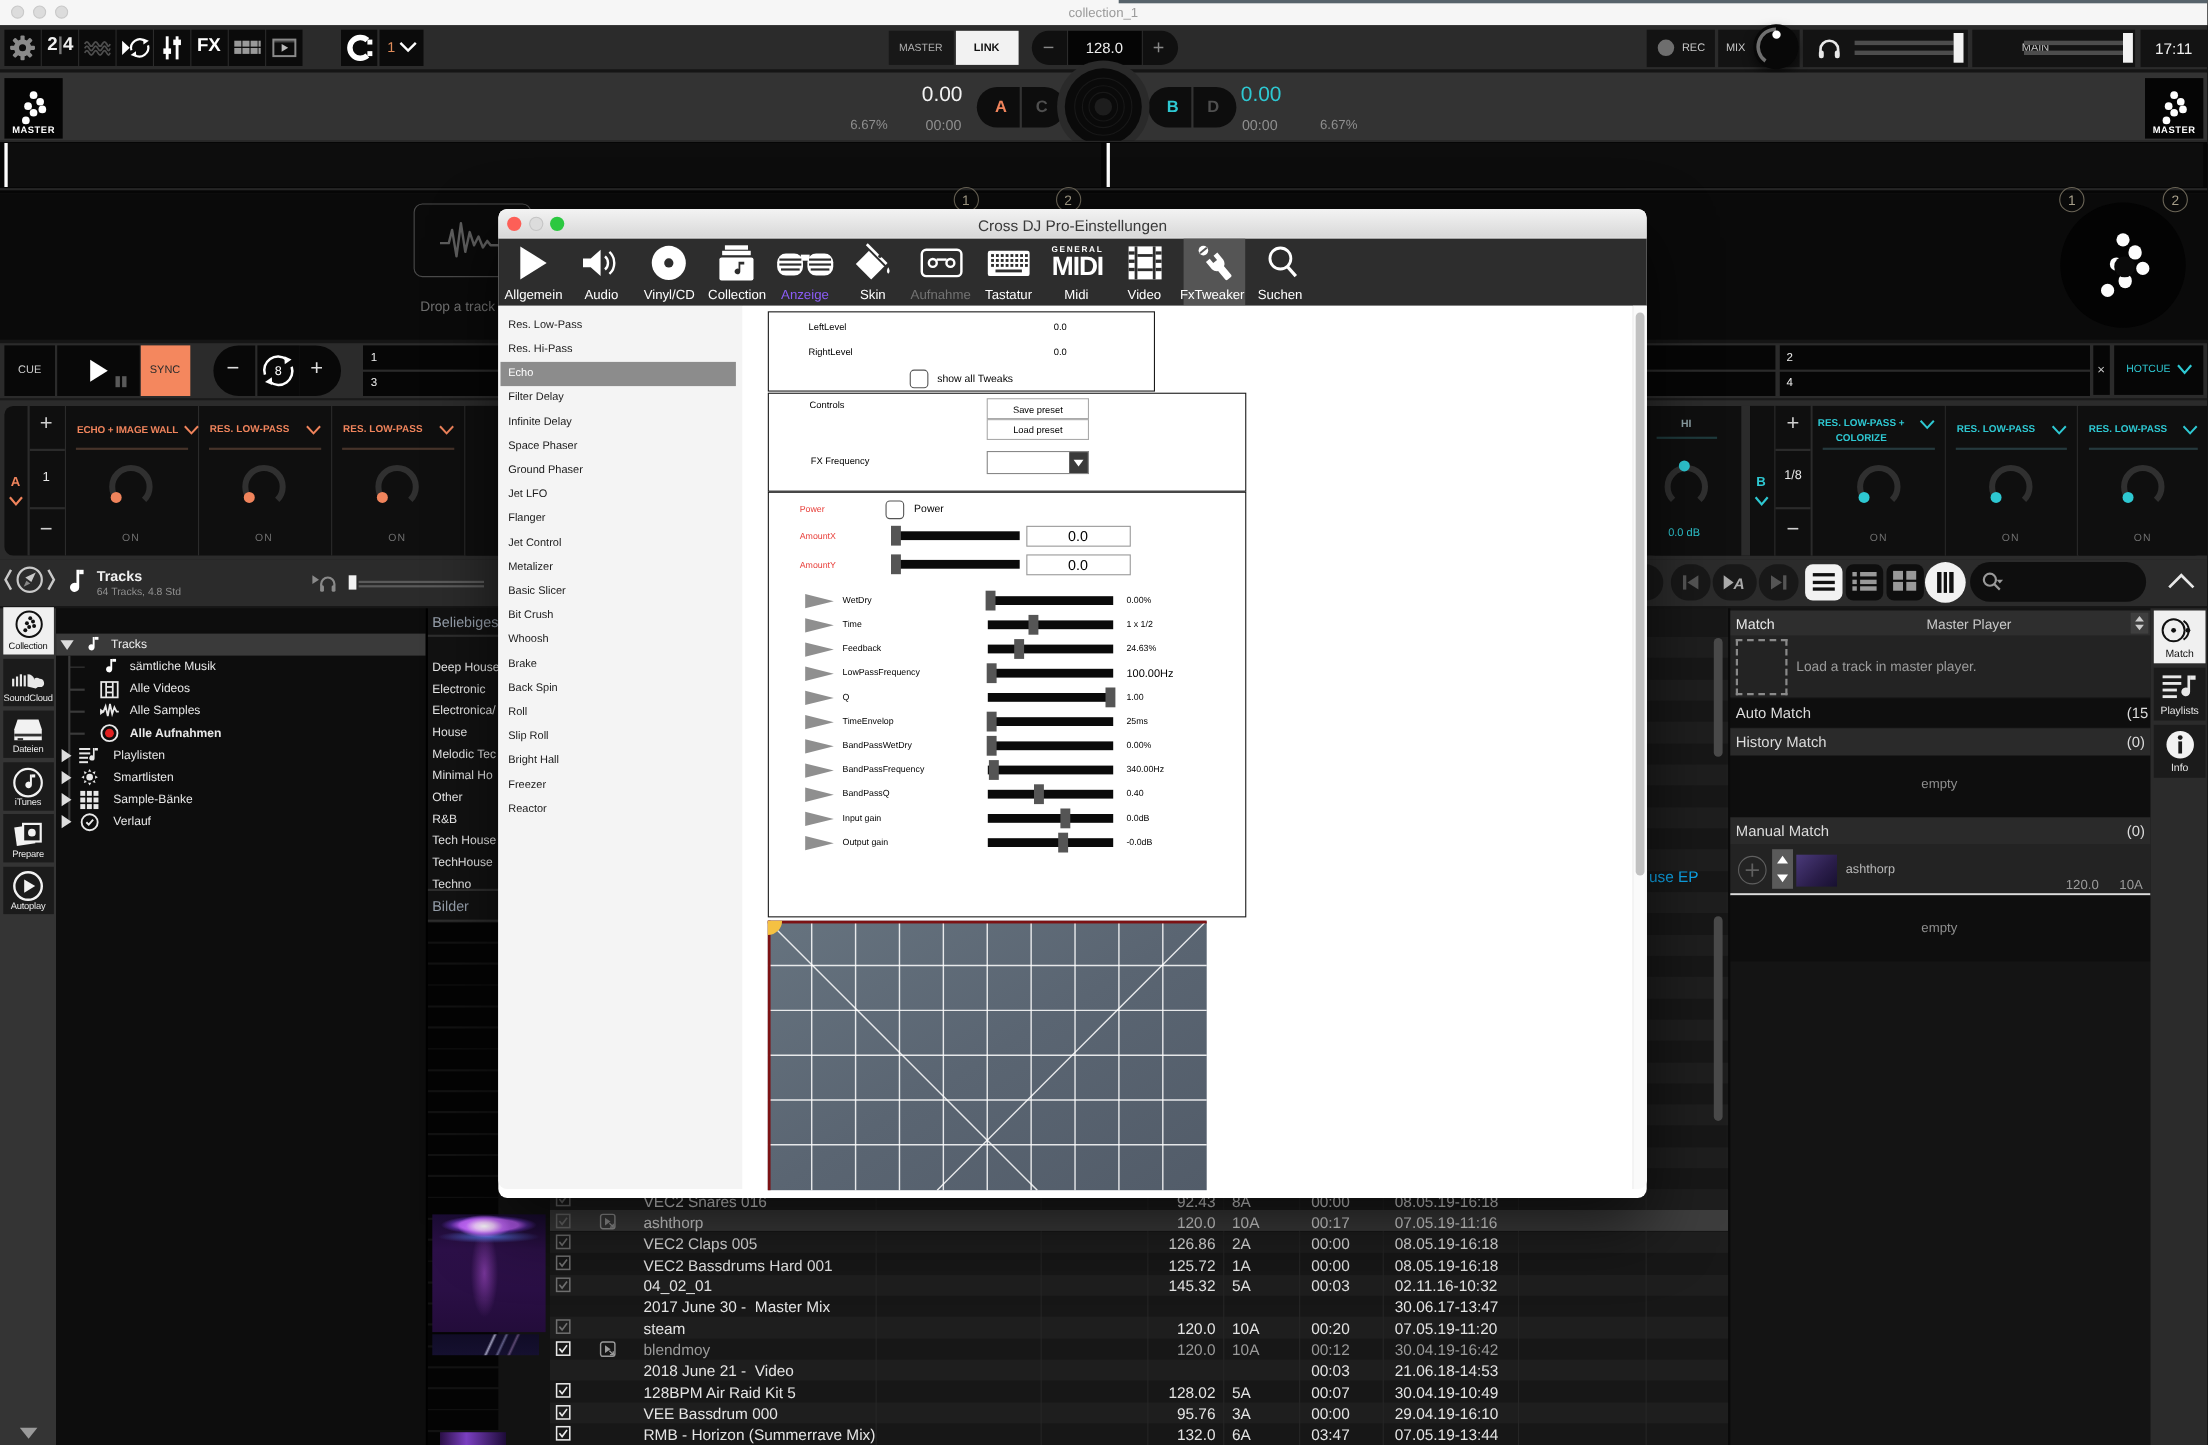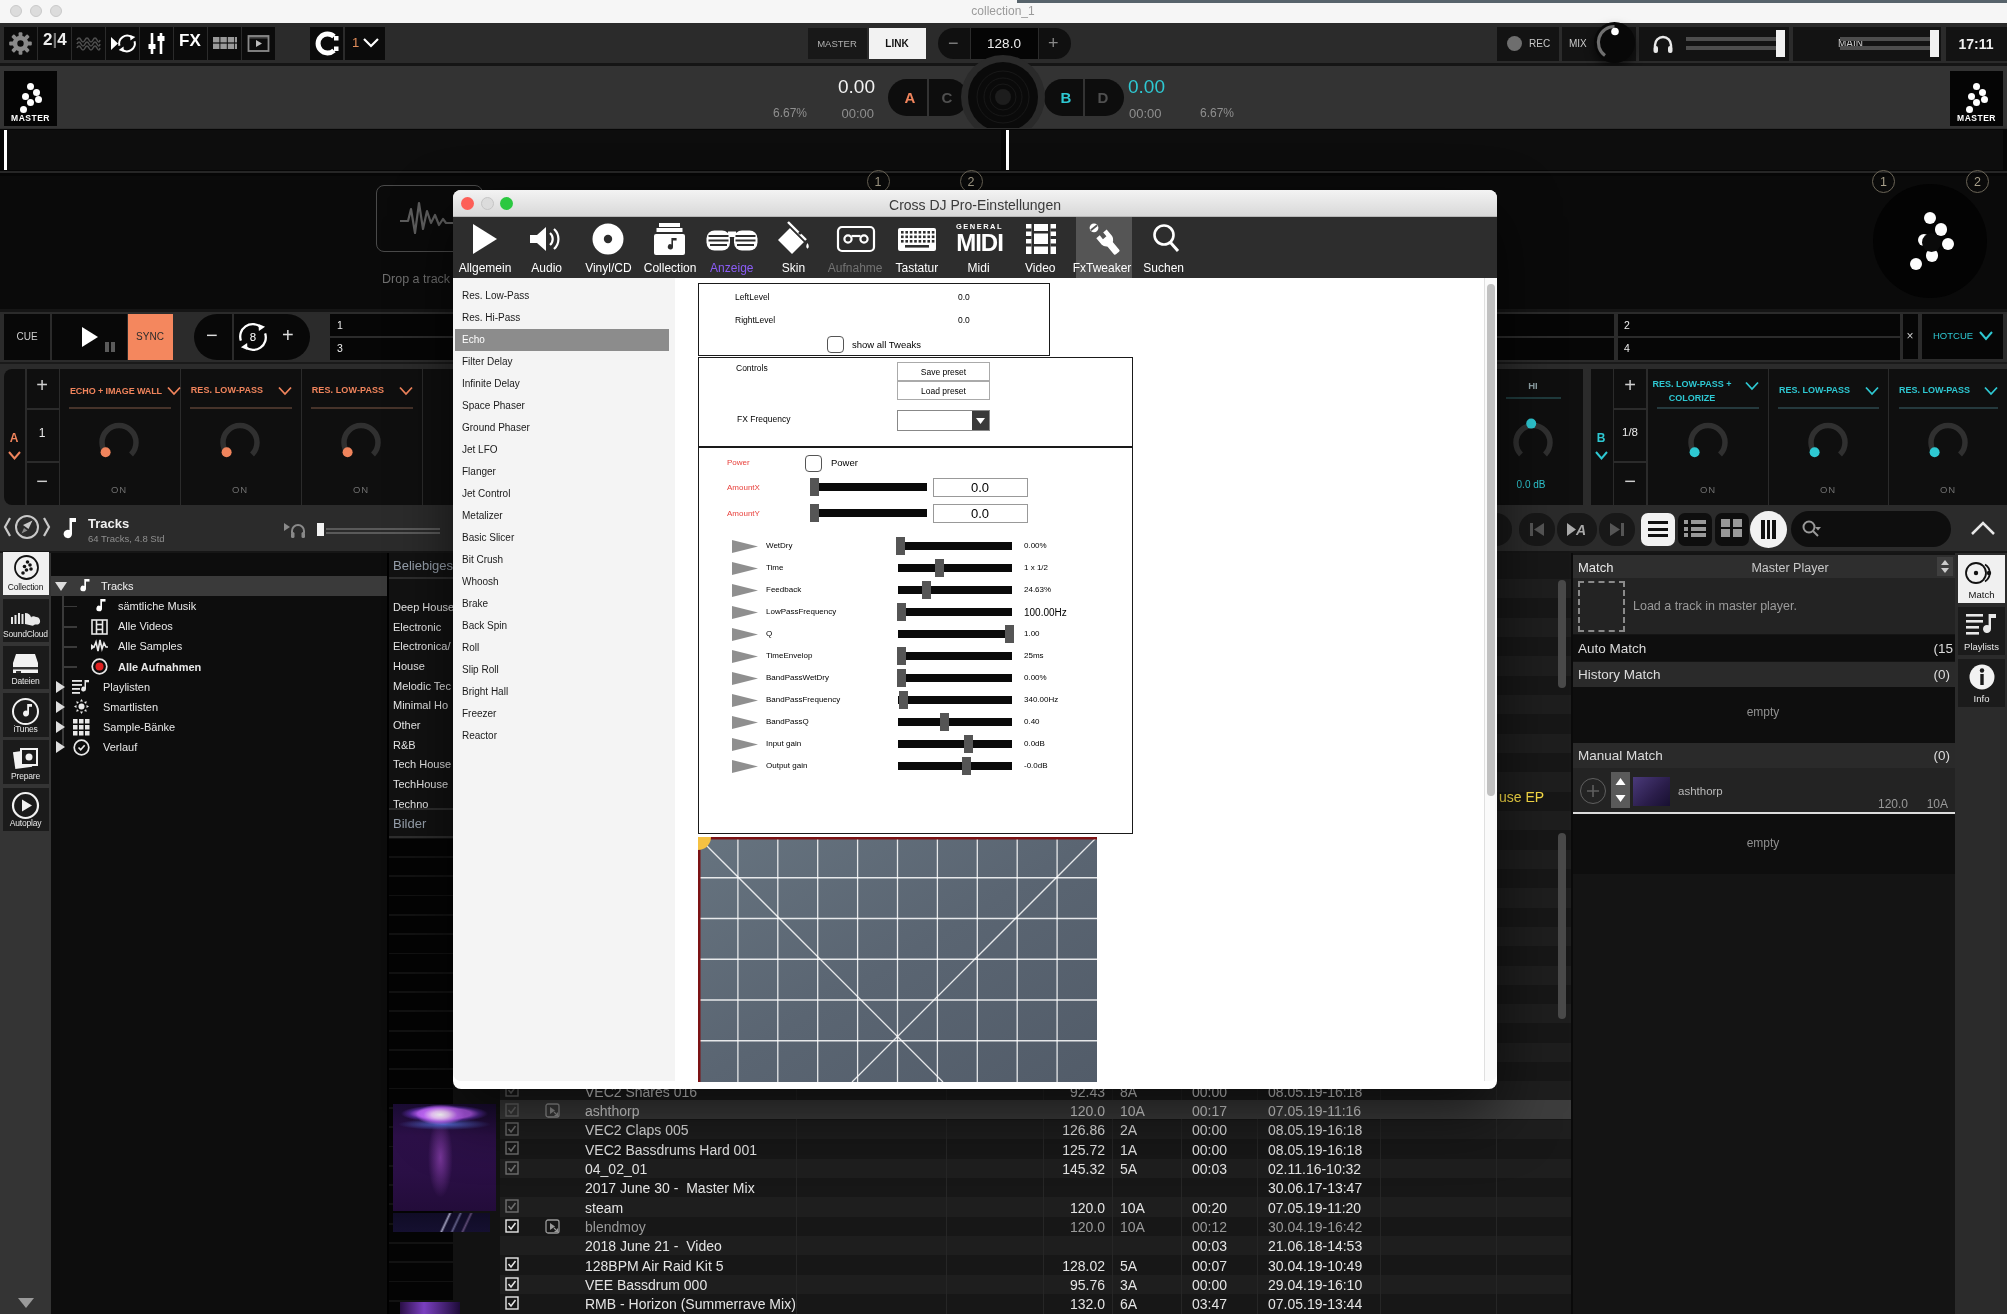--- a/index.html
+++ b/index.html
@@ -119,21 +119,21 @@
     </svg>
     <div class="" style="left:1686px;top:37px;width:90px;height:3.5px;background:#4d4d4d;"></div>
     <div class="" style="left:1686px;top:46px;width:90px;height:3.5px;background:#4d4d4d;"></div>
     <div class="" style="left:1776px;top:30px;width:9px;height:27px;background:#f2f2f2;"></div>
     <div class="" style="left:1793px;top:27px;width:148px;height:34px;background:#131313;"></div>
     <div class="" style="position:absolute;left:1803px;top:38px;font-size:10px;color:#c9c9c9;font-weight:400;white-space:nowrap;padding-left:35px;">MAIN</div>
     <div class="" style="left:1840px;top:37px;width:91px;height:3.5px;background:#4d4d4d;"></div>
     <div class="" style="left:1840px;top:46px;width:91px;height:3.5px;background:#4d4d4d;"></div>
     <div class="" style="left:1930px;top:30px;width:9px;height:27px;background:#f2f2f2;"></div>
     <div class="" style="left:1946px;top:27px;width:61px;height:34px;background:#131313;"></div>
-    <div style="position:absolute;left:1976px;top:36px;transform:translateX(-50%);font-size:14px;color:#f0f0f0;font-weight:700;white-space:nowrap;">17:11</div>
+    <div style="position:absolute;left:1976px;top:36px;transform:translateX(-50%);font-size:14px;color:#f0f0f0;font-weight:400;white-space:nowrap;">17:11</div>
     <div class="" style="left:0px;top:66px;width:2007px;height:65px;background:#333333;"></div>
     <div style="left:4px;top:71px;width:53px;height:55px;background:#050505;position:absolute;">
       <div style="position:absolute;left:22.5px;top:11.5px;width:7.5px;height:7.5px;border-radius:50%;background:#fff;"></div>
       <div style="position:absolute;left:28.5px;top:17.5px;width:7.5px;height:7.5px;border-radius:50%;background:#fff;"></div>
       <div style="position:absolute;left:17.5px;top:21.5px;width:7.5px;height:7.5px;border-radius:50%;background:#fff;"></div>
       <div style="position:absolute;left:30.5px;top:24.5px;width:7.5px;height:7.5px;border-radius:50%;background:#fff;"></div>
       <div style="position:absolute;left:22.5px;top:27.5px;width:7.5px;height:7.5px;border-radius:50%;background:#fff;"></div>
       <div style="position:absolute;left:15.5px;top:34.5px;width:7.5px;height:7.5px;border-radius:50%;background:#fff;"></div>
       <div style="position:absolute;left:0;top:42px;width:53px;text-align:center;font-size:8.5px;color:#fff;font-weight:700;letter-spacing:.5px;">MASTER</div>
     </div>
@@ -637,21 +637,21 @@
     <div class="" style="left:500px;top:1236.0000000000005px;width:1071px;height:19.32px;background:#1e1e1e;"></div>
     <div class="" style="left:500px;top:1274.6400000000003px;width:1071px;height:19.32px;background:#1e1e1e;"></div>
     <div class="" style="left:796px;top:553px;width:1px;height:761px;background:#262626;"></div>
     <div class="" style="left:946px;top:553px;width:1px;height:761px;background:#262626;"></div>
     <div class="" style="left:1043px;top:553px;width:1px;height:761px;background:#262626;"></div>
     <div class="" style="left:1112px;top:553px;width:1px;height:761px;background:#262626;"></div>
     <div class="" style="left:1181px;top:553px;width:1px;height:761px;background:#262626;"></div>
     <div class="" style="left:1257px;top:553px;width:1px;height:761px;background:#262626;"></div>
     <div class="" style="left:1380px;top:553px;width:1px;height:761px;background:#262626;"></div>
     <div class="" style="left:1496px;top:553px;width:1px;height:761px;background:#262626;"></div>
-    <div class="" style="position:absolute;left:1499px;top:789px;font-size:14px;color:#fde047;font-weight:400;white-space:nowrap;text-align:center;">use EP</div>
+    <div class="" style="position:absolute;left:1499px;top:789px;font-size:14px;color:#0ea5e9;font-weight:400;white-space:nowrap;text-align:center;">use EP</div>
     <div class="" style="left:1558px;top:580px;width:8px;height:108px;background:#4a4a4a;border-radius:4px;"></div>
     <div class="" style="left:1558px;top:833px;width:8px;height:186px;background:#4a4a4a;border-radius:4px;"></div>
     <svg style="left:505px;top:1083.3px" width="14" height="14" viewBox="0 0 14 14">
       <rect x="1" y="1" width="12" height="12" fill="none" stroke="#6f6f6f" stroke-width="1.4"></rect>
       <path d="M3.5 7 l2.5 3 4.5 -6" stroke="#6f6f6f" stroke-width="1.5" fill="none"></path>
     </svg>
     <div class="" style="position:absolute;left:585px;top:1083.8px;font-size:14px;color:#e4e4e4;font-weight:400;white-space:nowrap;">VEC2 Snares 016</div>
     <div style="position:absolute;left:1105px;top:1083.8px;transform:translateX(-100%);font-size:14px;color:#e4e4e4;font-weight:400;white-space:nowrap;">92.43</div>
     <div class="" style="position:absolute;left:1120px;top:1083.8px;font-size:14px;color:#e4e4e4;font-weight:400;white-space:nowrap;">8A</div>
     <div class="" style="position:absolute;left:1192px;top:1083.8px;font-size:14px;color:#e4e4e4;font-weight:400;white-space:nowrap;">00:00</div>

